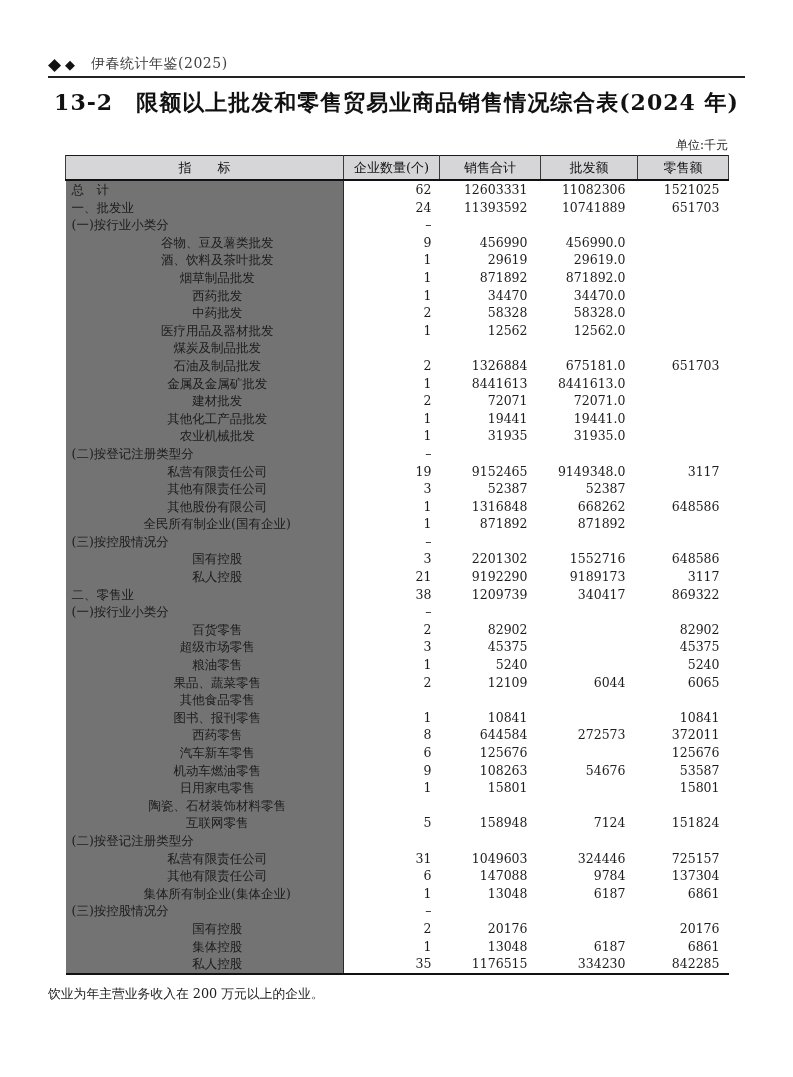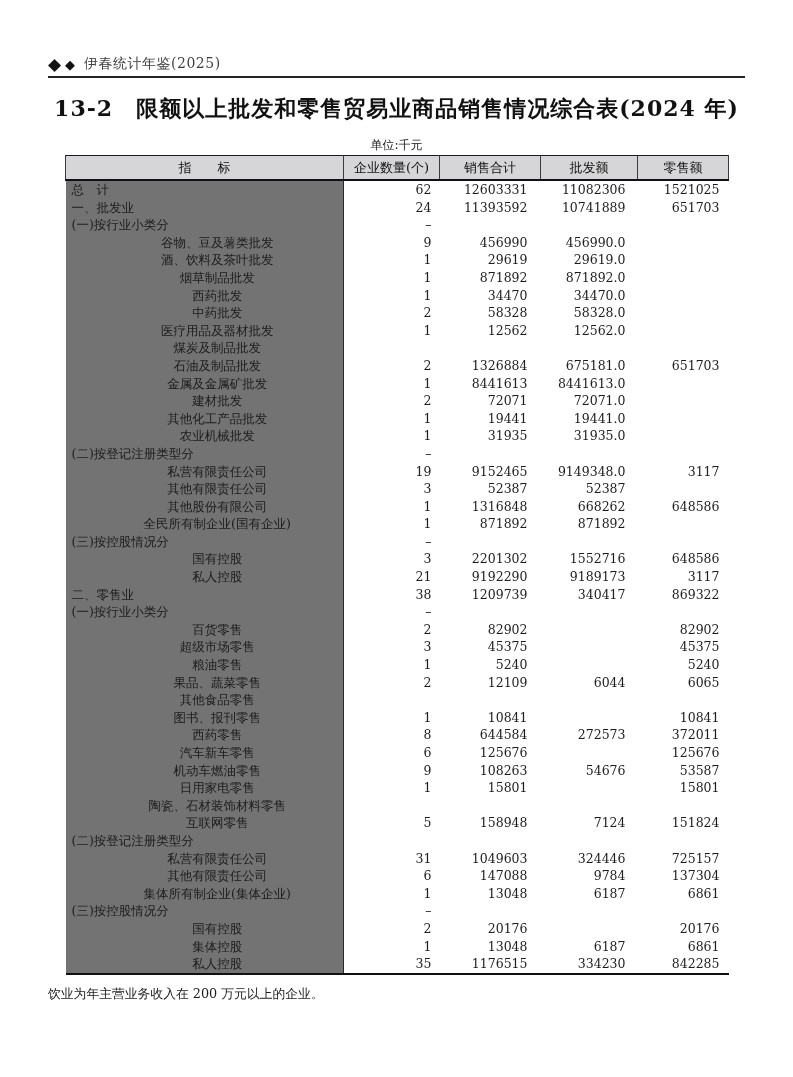--- a/index.html
+++ b/index.html
@@ -10,27 +10,27 @@
     color:#1c1c1c;
     position:relative;
     overflow:hidden;
   }
   .abs { position:absolute; }
 
   
   .brand { left:48px; top:55px; display:flex; align-items:center; gap:4px; }
   .diamond-lg { font-size:17px; color:#111; line-height:1; }
   .diamond-sm { font-size:13px; color:#111; line-height:1; }
-  .brand-text { font-size:14px; color:#3f3f3f; margin-left:5px; letter-spacing:0.5px; }
+  .brand-text { font-size:14px; color:#3f3f3f; margin-left:12px; letter-spacing:0.5px; }
   .header-rule { left:48px; top:76px; width:697px; height:0; border-top:2.5px solid #232323; }
 
   
-  .doc-title { left:40px; top:94px; width:713px; text-align:center;
+  .doc-title { left:40px; top:88px; width:713px; text-align:center;
                font-size:22px; font-weight:bold; color:#111; letter-spacing:1px; white-space:nowrap; }
-  .unit { left:65px; top:137px; width:663px; text-align:center; font-size:12px; color:#222; }
+  .unit { left:65px; top:137px; width:663px; text-align:right; font-size:12px; color:#222; }
 
   
   .table-wrap { left:65px; top:155px; width:663px; }
   table.stats { border-collapse:collapse; table-layout:fixed; width:663px;
                 border-top:1.5px solid #1a1a1a; border-bottom:2.5px solid #111; }
   thead th {
     background:#d6d6d8; font-weight:normal; font-size:13px; color:#111;
     height:23px; padding:0; text-align:center; vertical-align:middle;
     border-bottom:2.5px solid #111;
   }

